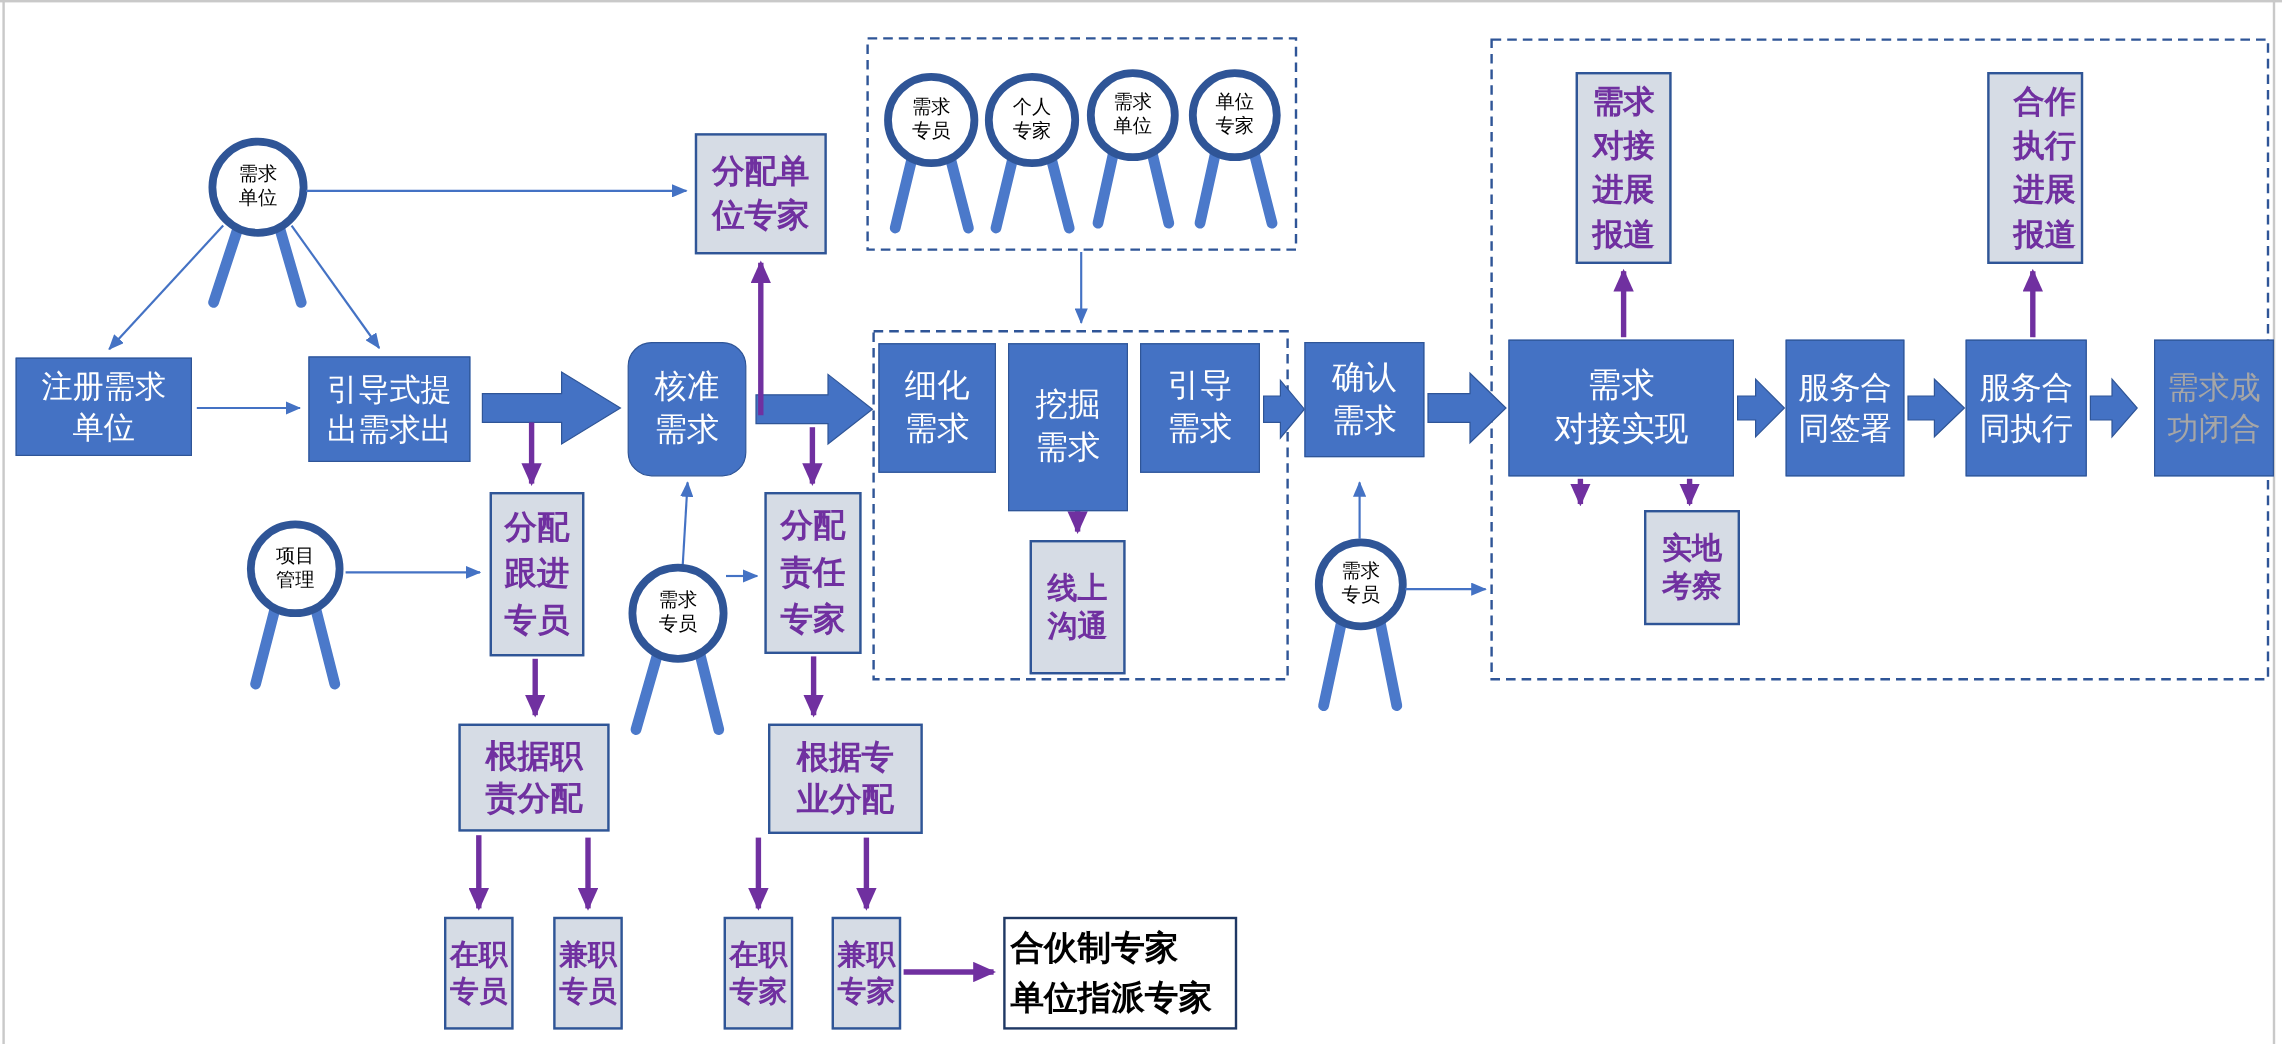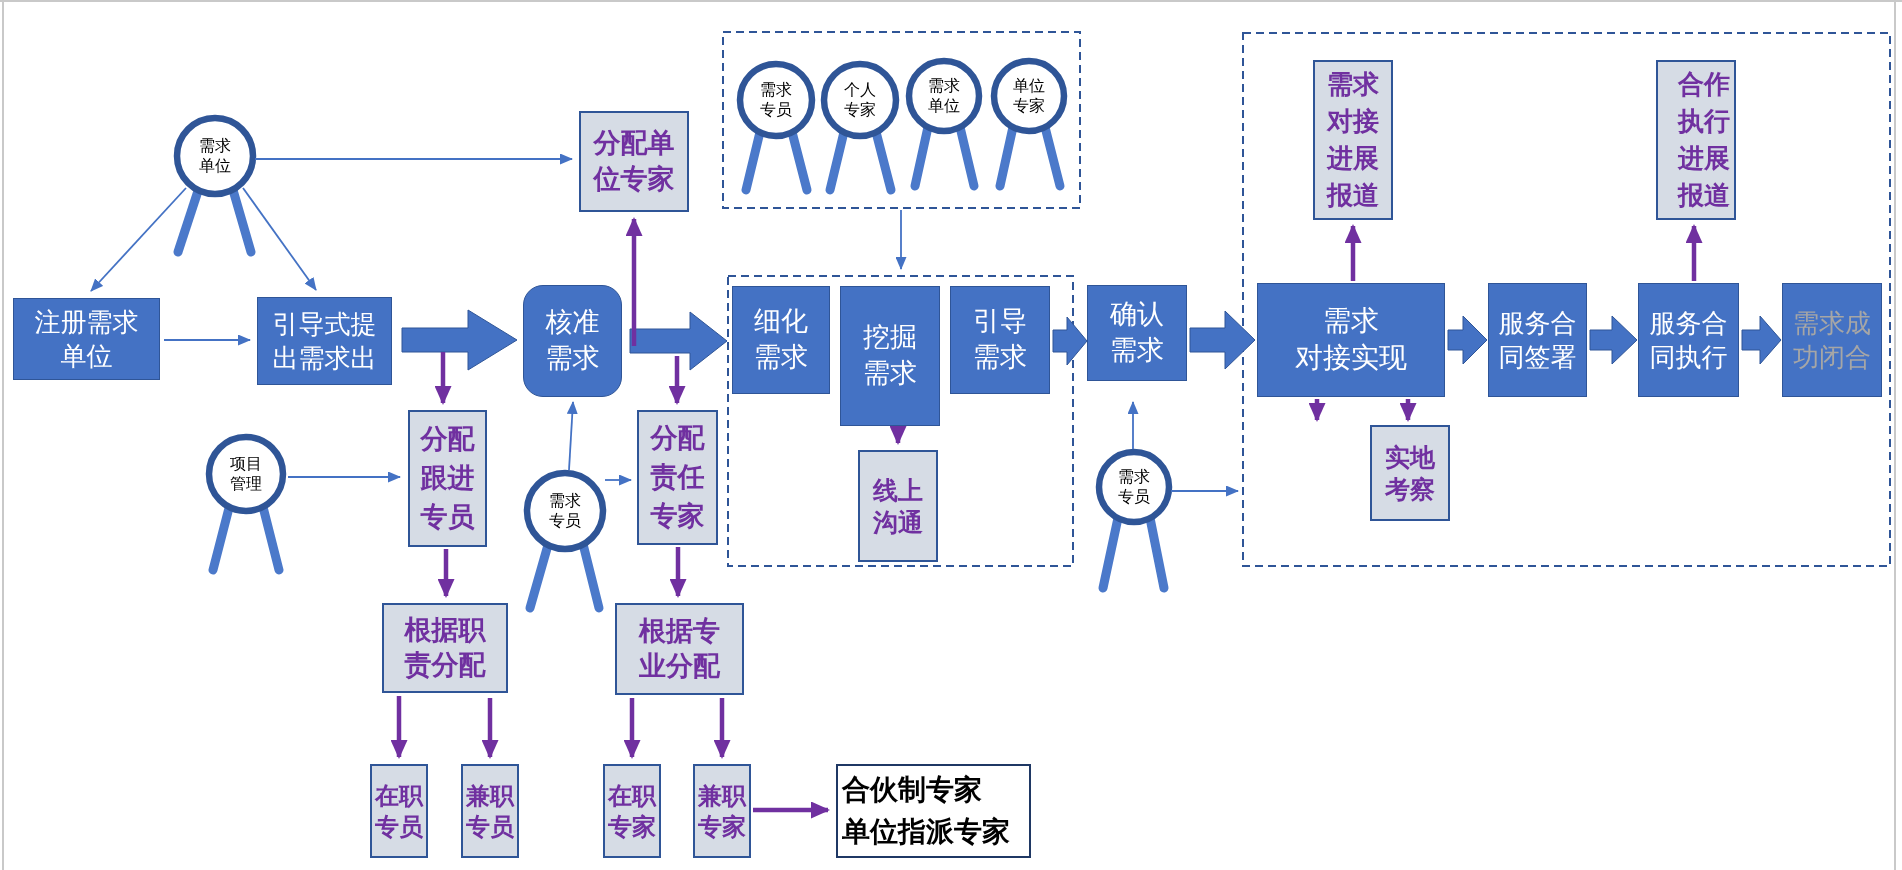--- a/index.html
+++ b/index.html
@@ -21,21 +21,21 @@
     color:#ffffff; font-weight:500; line-height:1.32;
   }
   .gray{
     background:var(--box-gray); border:2px solid var(--dark-blue);
     color:var(--purple); font-weight:700; line-height:1.3;
   }
   .white-bx{
     background:#ffffff; border:2.5px solid #1F3864; color:#000;
     font-weight:700; line-height:1.5; text-align:left; justify-content:flex-start; padding-left:4px;
   }
-  .gray-text{color:var(--closed-text-gray);}
+  .gray-text{color:var(--closed-text-gray);margin-left:13px;}
   .actor-label{
     position:absolute; display:flex; align-items:center; justify-content:center;
     text-align:center; white-space:pre-line; color:#000; font-size:16px; line-height:20px;
   }
   .edge{position:absolute; background:#c9c9c9;}
   .blk{fill:var(--primary-blue); stroke:var(--dark-blue); stroke-width:1;}
   .dash{fill:none; stroke:var(--dark-blue); stroke-width:2; stroke-dasharray:8 5;}
   .head{fill:#ffffff; stroke:var(--dark-blue); stroke-width:6.5;}
   .leg{stroke:#4B79CA; stroke-width:9; stroke-linecap:round;}
   .ta{stroke:var(--primary-blue); stroke-width:1.8; fill:none;}
@@ -167,21 +167,21 @@
   <div class="bx gray" style="left:579px;top:111px;width:110px;height:101px;font-size:27px;">分配单
 位专家</div>
   <div class="bx gray" style="left:408px;top:410px;width:79px;height:137px;font-size:27px;line-height:1.45;">分配
 跟进
 专员</div>
   <div class="bx gray" style="left:637px;top:410px;width:81px;height:135px;font-size:27px;line-height:1.45;">分配
 责任
 专家</div>
   <div class="bx gray" style="left:382px;top:603px;width:126px;height:90px;font-size:27px;">根据职
 责分配</div>
-  <div class="bx gray" style="left:615px;top:603px;width:129px;height:92px;font-size:27px;">根据专
+  <div class="bx gray" style="left:640px;top:603px;width:129px;height:92px;font-size:27px;">根据专
 业分配</div>
   <div class="bx gray" style="left:370px;top:764px;width:58px;height:94px;font-size:24px;">在职
 专员</div>
   <div class="bx gray" style="left:461px;top:764px;width:58px;height:94px;font-size:24px;">兼职
 专员</div>
   <div class="bx gray" style="left:603px;top:764px;width:58px;height:94px;font-size:24px;">在职
 专家</div>
   <div class="bx gray" style="left:693px;top:764px;width:58px;height:94px;font-size:24px;">兼职
 专家</div>
   <div class="bx gray" style="left:858px;top:450px;width:80px;height:112px;font-size:25px;">线上

